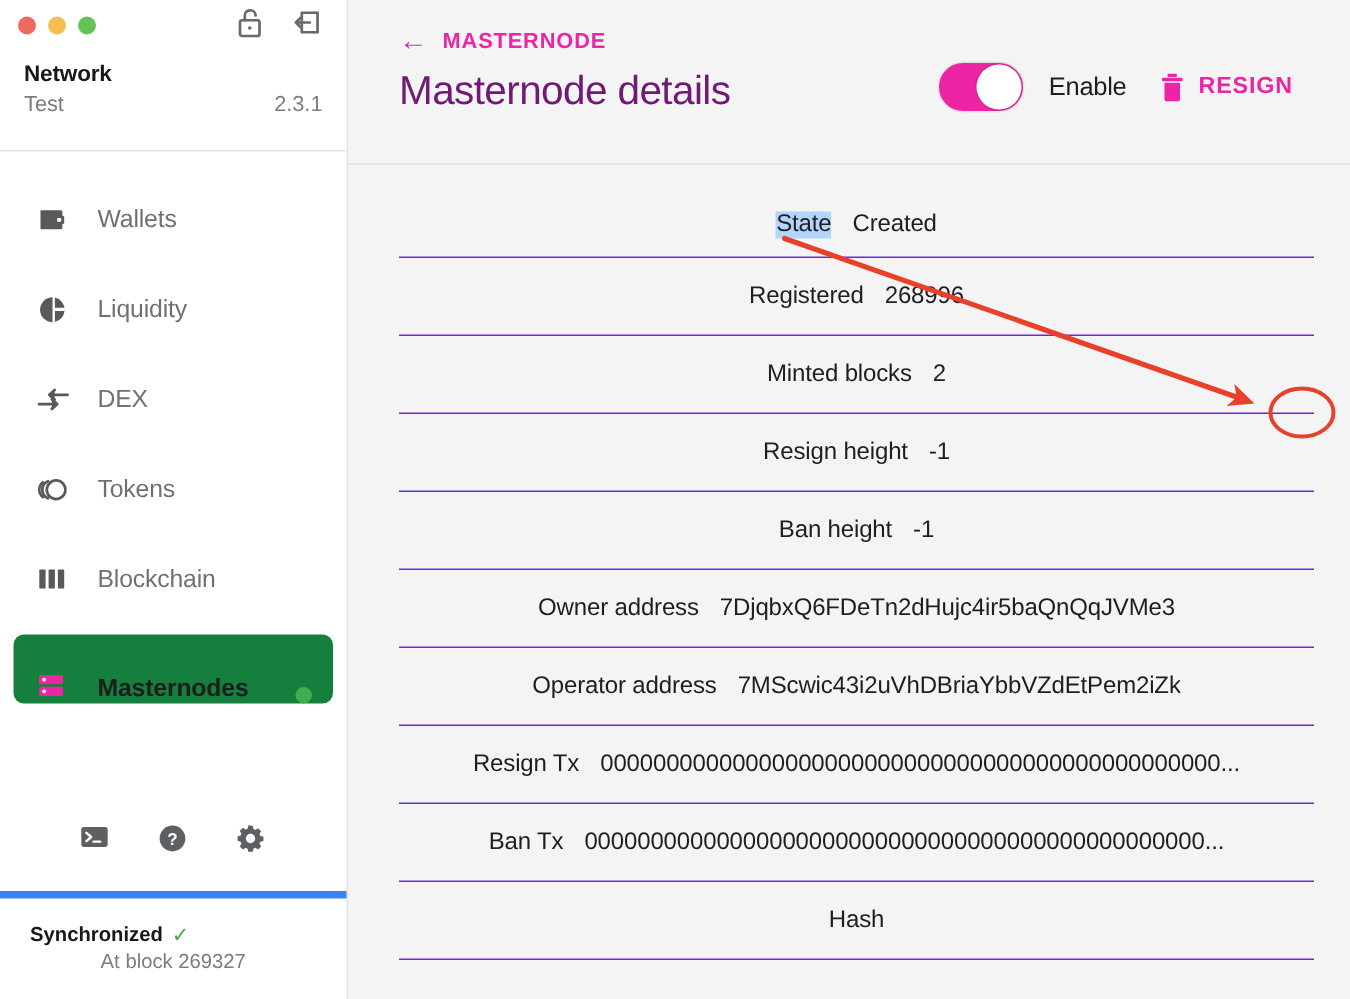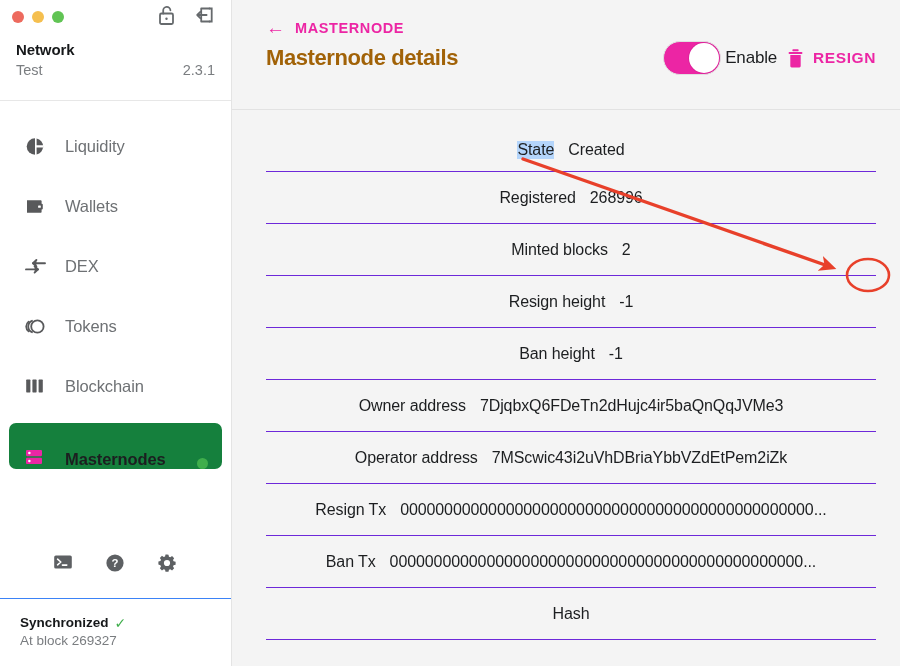--- a/index.html
+++ b/index.html
@@ -119,22 +119,23 @@
     display: flex;
     justify-content: center;
     gap: 28px;
     align-items: center;
     padding: 6px 0 22px 0;
   }
   .tool-ico { width: 24px; height: 24px; color: #5d6063; cursor: pointer; }
   .tool-ico svg { display: block; }
 
   .status-wrap {
-    border-top: 1px solid #3b82f6;
+    border-top: 5px solid #3b82f6;
     padding: 16px 20px 18px 20px;
+    text-align: center;
   }
   .status-line1 {
     font-size: 13.5px;
     font-weight: bold;
     color: #16181a;
     display: flex;
     align-items: center;
     gap: 6px;
   }
   .check { color: #3fae4c; font-size: 14px; line-height: 1; }
@@ -170,33 +171,33 @@
     width: max-content;
   }
   .back-arrow { font-size: 19px; line-height: 1; color: #ec25a4; }
   .back-text {
     font-size: 14.5px;
     font-weight: bold;
     letter-spacing: 0.6px;
     color: #ec25a4;
   }
   .page-title {
-    font-size: 22px;
-    font-weight: bold;
-    color: #a16207;
+    font-size: 27px;
+    font-weight: normal;
+    color: #701a75;
     letter-spacing: -0.4px;
     margin-top: 8px;
   }
   .header-actions {
     position: absolute;
-    right: 24px;
+    right: 38px;
     top: 41px;
     display: flex;
     align-items: center;
-    gap: 4px;
+    gap: 16px;
   }
   .toggle {
     width: 58px; height: 34px;
     border-radius: 17px;
     background: #ec25a4;
     position: relative;
     cursor: pointer;
     border: 1px solid #e0e0e0;
   }
   .toggle .knob {
@@ -310,37 +311,37 @@
         <span class="net-type">Test</span>
         <span class="net-ver">2.3.1</span>
       </div>
     </div>
     <div class="sb-sep"></div>
 
     <nav class="nav">
 
       <div class="nav-item">
         <span class="nav-ico">
-          <svg width="21" height="21" viewBox="0 0 21 21">
-            <path d="M10 2.2a8.3 8.3 0 1 0 0 16.6z" fill="currentColor"></path>
-            <path d="M11.6 2.4a8.3 8.3 0 0 1 0 16.2V11.4h6.6a8.3 8.3 0 0 0-.3-2.2h-6.3z" fill="currentColor"></path>
-          </svg>
-        </span>
-        <span class="nav-label">Liquidity</span>
-      </div>
-
-      <div class="nav-item">
-        <span class="nav-ico">
           <svg width="21" height="21" viewBox="0 0 21 21" fill="currentColor">
             <path d="M2 4.2h13.6c.6 0 1 .5 1 1.1v10.4c0 .6-.4 1.1-1 1.1H2z"></path>
             <rect x="11.2" y="7.8" width="6.6" height="5.6" rx="1" fill="currentColor"></rect>
             <rect x="13.1" y="9.4" width="2.7" height="2.4" rx=".5" fill="#ffffff"></rect>
           </svg>
         </span>
         <span class="nav-label">Wallets</span>
+      </div>
+
+      <div class="nav-item">
+        <span class="nav-ico">
+          <svg width="21" height="21" viewBox="0 0 21 21">
+            <path d="M10 2.2a8.3 8.3 0 1 0 0 16.6z" fill="currentColor"></path>
+            <path d="M11.6 2.4a8.3 8.3 0 0 1 0 16.2V11.4h6.6a8.3 8.3 0 0 0-.3-2.2h-6.3z" fill="currentColor"></path>
+          </svg>
+        </span>
+        <span class="nav-label">Liquidity</span>
       </div>
 
       <div class="nav-item">
         <span class="nav-ico">
           <svg width="23" height="21" viewBox="0 0 23 21" fill="none" stroke="currentColor" stroke-width="1.9" stroke-linecap="round" stroke-linejoin="round">
             <path d="M2 13.4h12"></path>
             <path d="M10.6 10.2 14 13.4l-3.4 3.2" fill="currentColor"></path>
             <path d="M21 7.2H9"></path>
             <path d="M12.4 4 9 7.2l3.4 3.2" fill="currentColor"></path>
           </svg>

